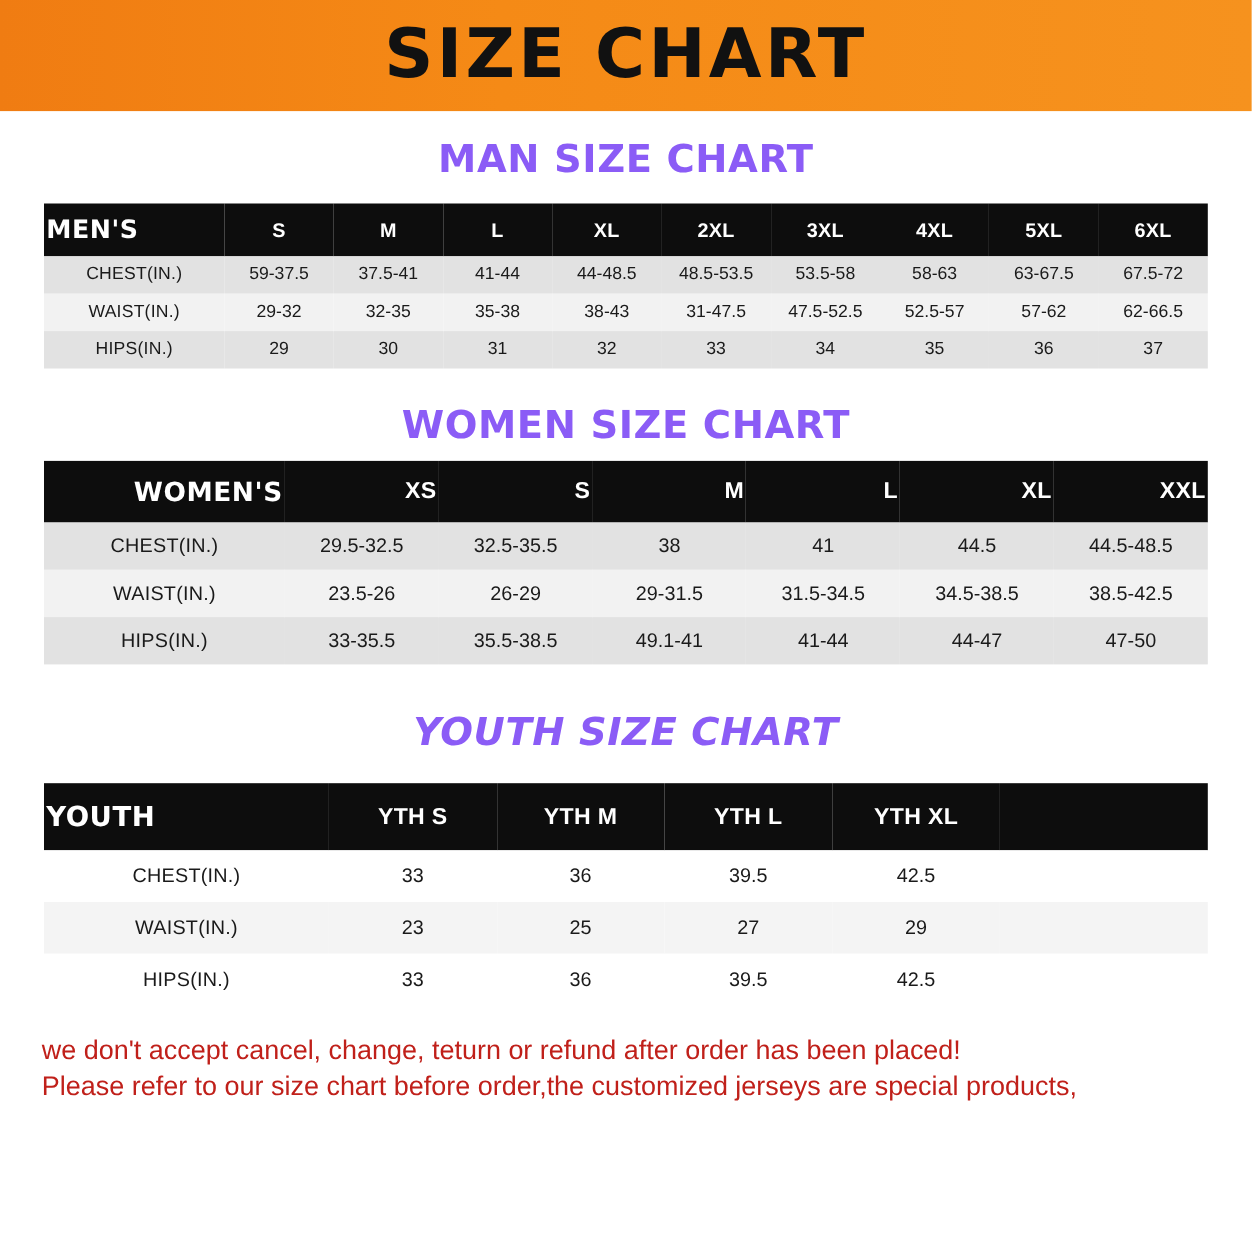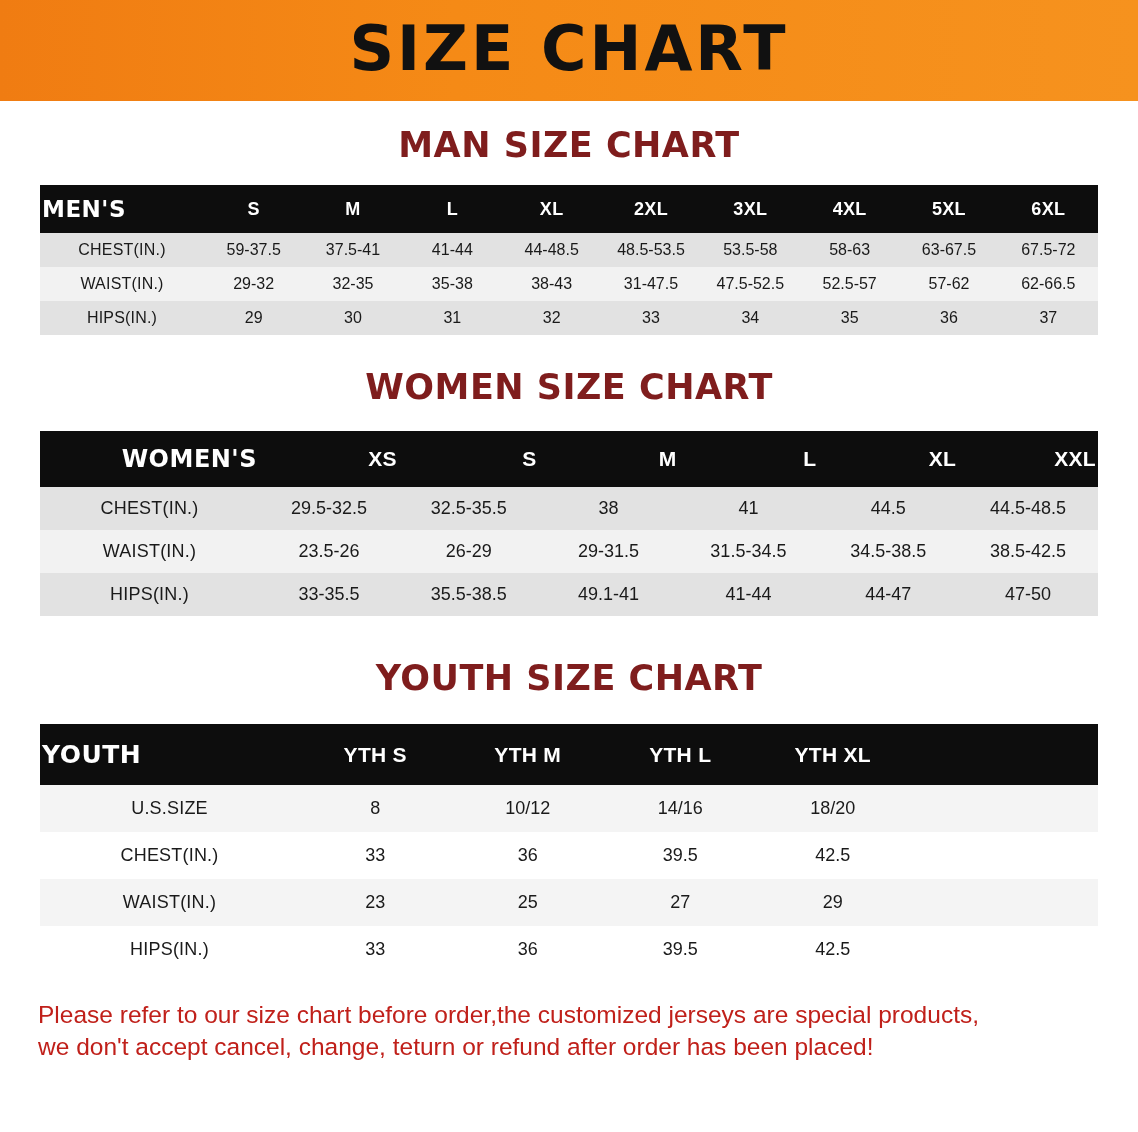--- a/index.html
+++ b/index.html
@@ -36,37 +36,38 @@
     color: #111111;
     line-height: 1;
     padding-bottom: 4px;
   }
 
   
   .section-title {
     text-align: center;
     font-family: "DejaVu Sans", sans-serif;
     font-weight: bold;
-    color: #7f1d1d;
+    color: #8b5cf6;
     letter-spacing: 0.5px;
   }
   .title-man {
     font-size: 35px;
     margin-top: 24px;
     margin-bottom: 20px;
   }
   .title-women {
     font-size: 35px;
     margin-top: 32px;
-    margin-bottom: 24px;
+    margin-bottom: 12px;
   }
   .title-youth {
     font-size: 35px;
     margin-top: 42px;
     margin-bottom: 26px;
+    font-style: italic;
   }
 
   
   .table-wrap {
     margin: 0 40px;
   }
   table.size-table {
     width: 1058px;
     border-collapse: collapse;
     table-layout: fixed;
@@ -257,28 +258,20 @@
         <tr>
           <th class="rowhead" style="width:255px">YOUTH</th>
           <th>YTH S</th>
           <th>YTH M</th>
           <th>YTH L</th>
           <th>YTH XL</th>
           <th style="width:185px"></th>
         </tr>
       </thead>
       <tbody>
-        <tr class="row-shade-b">
-          <td class="rowhead">U.S.SIZE</td>
-          <td>8</td>
-          <td>10/12</td>
-          <td>14/16</td>
-          <td>18/20</td>
-          <td></td>
-        </tr>
         <tr class="row-white">
           <td class="rowhead">CHEST(IN.)</td>
           <td>33</td>
           <td>36</td>
           <td>39.5</td>
           <td>42.5</td>
           <td></td>
         </tr>
         <tr class="row-shade-b">
           <td class="rowhead">WAIST(IN.)</td>
@@ -294,17 +287,17 @@
           <td>36</td>
           <td>39.5</td>
           <td>42.5</td>
           <td></td>
         </tr>
       </tbody>
     </table>
   </div>
 
   <div class="note">
+    <span class="note-line second">we don't accept cancel, change, teturn or refund after order has been placed!</span>
     <span class="note-line">Please refer to our size chart before order,the customized jerseys are special products,</span>
-    <span class="note-line second">we don't accept cancel, change, teturn or refund after order has been placed!</span>
   </div>
 
 </div>
 
 </body></html>

